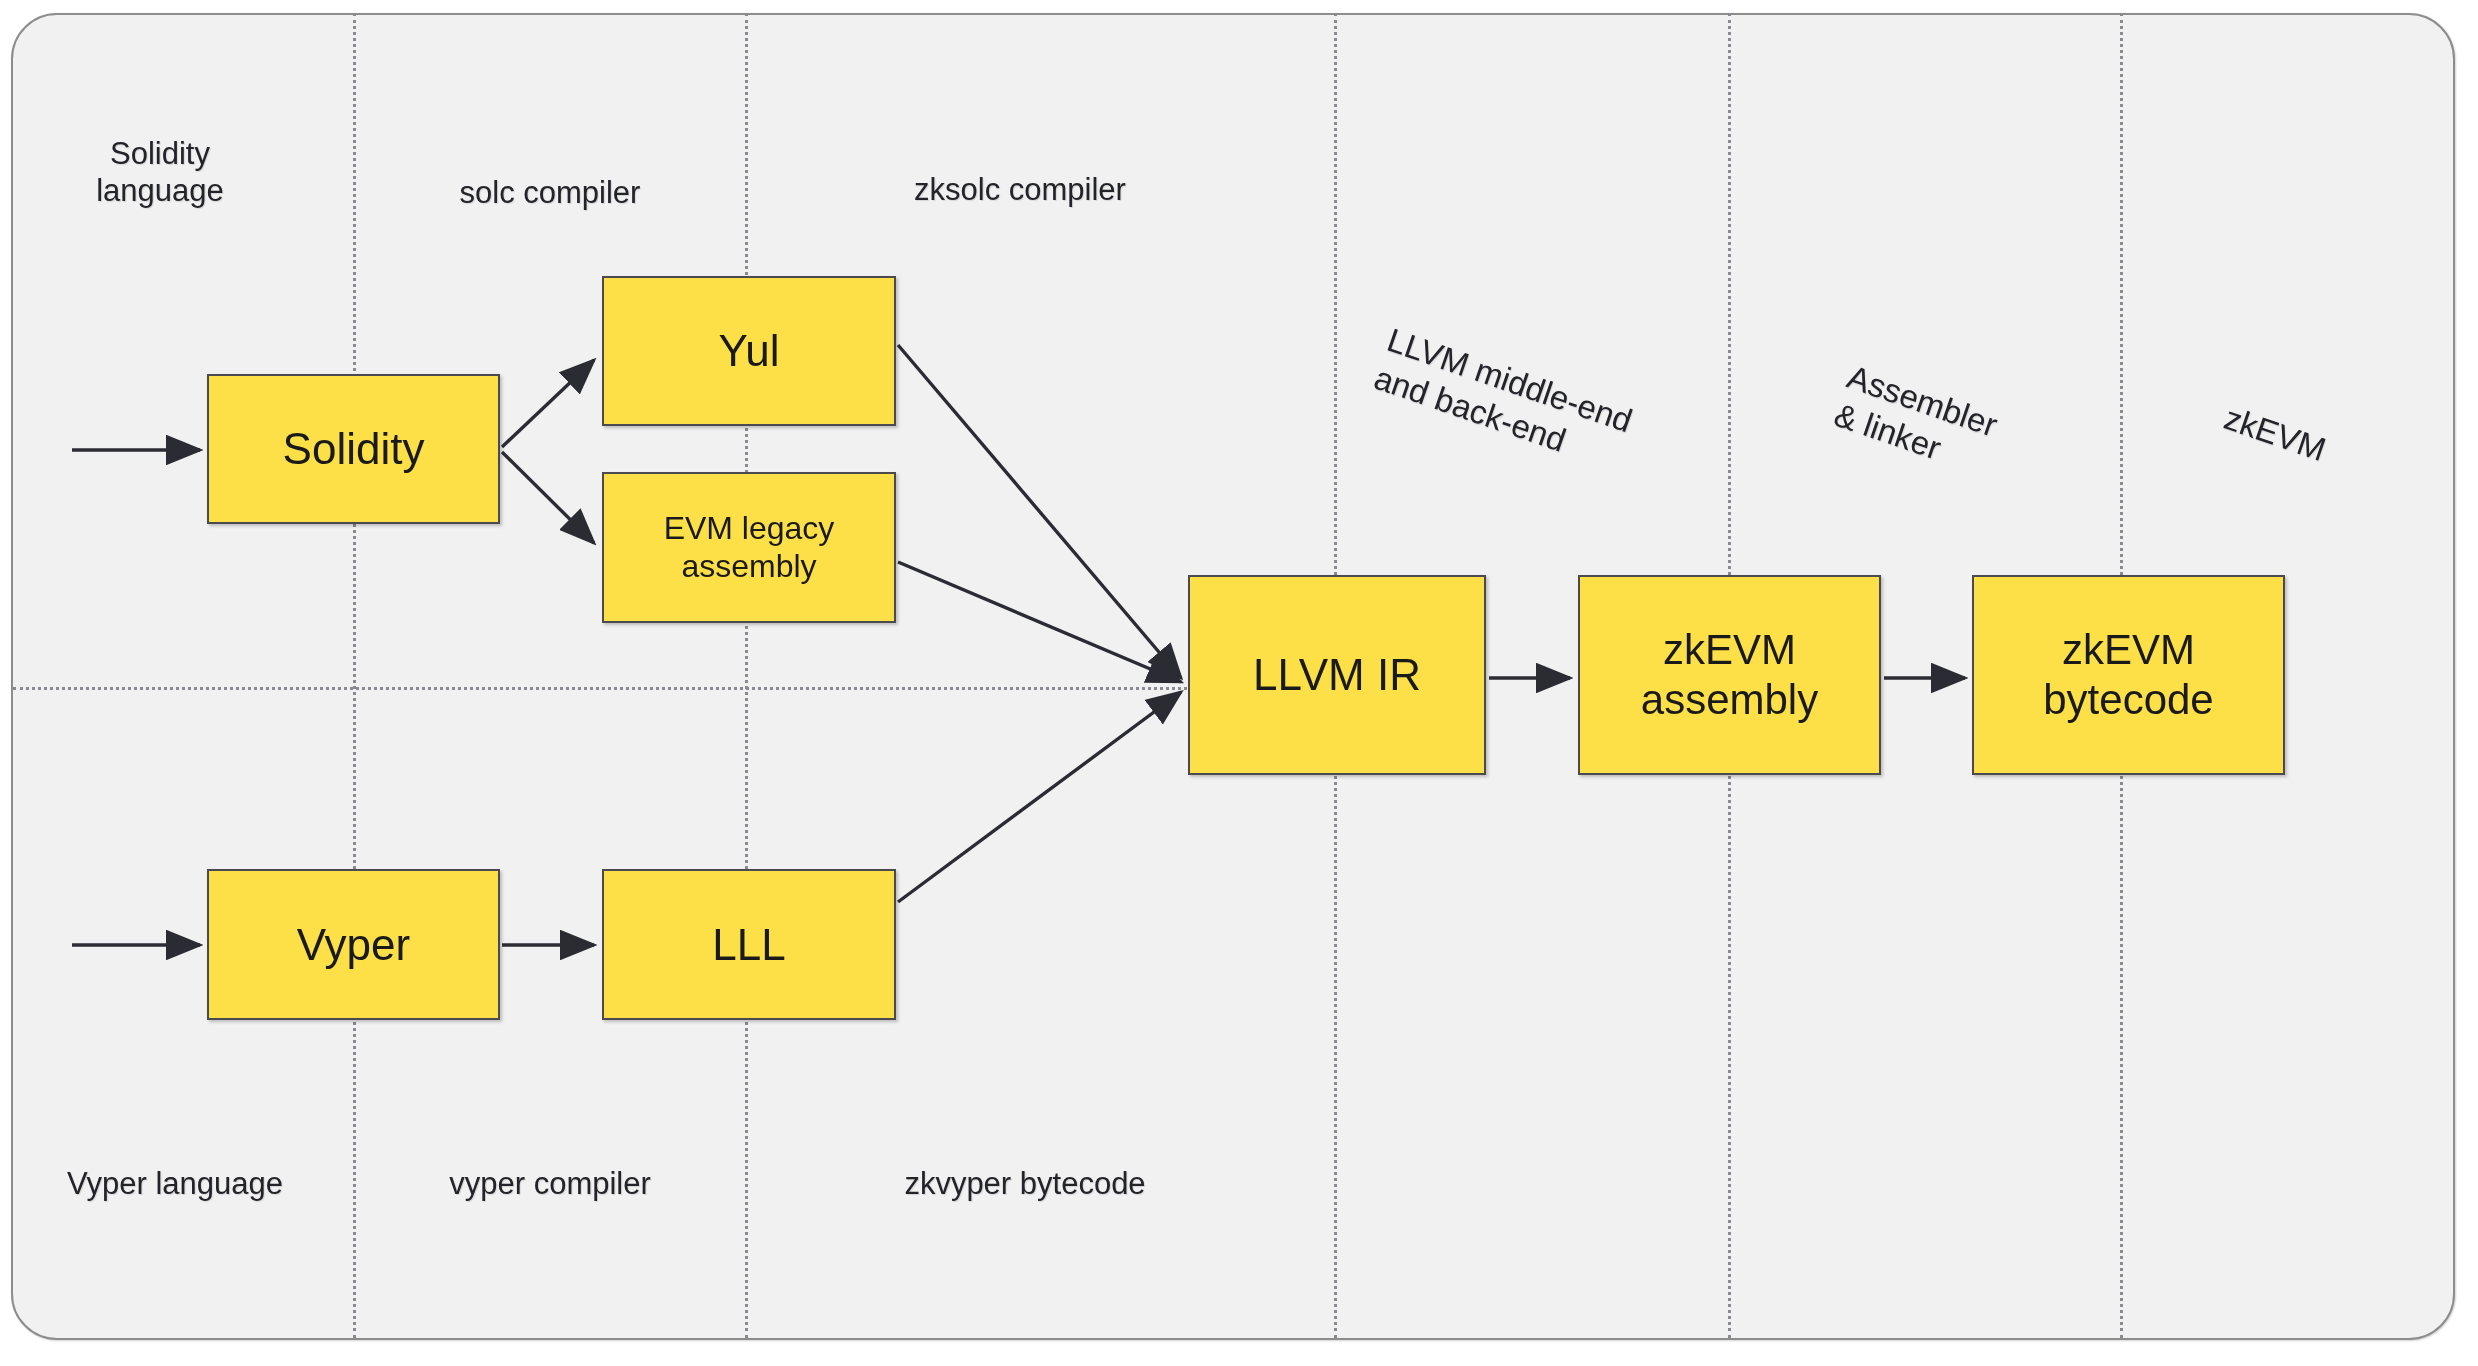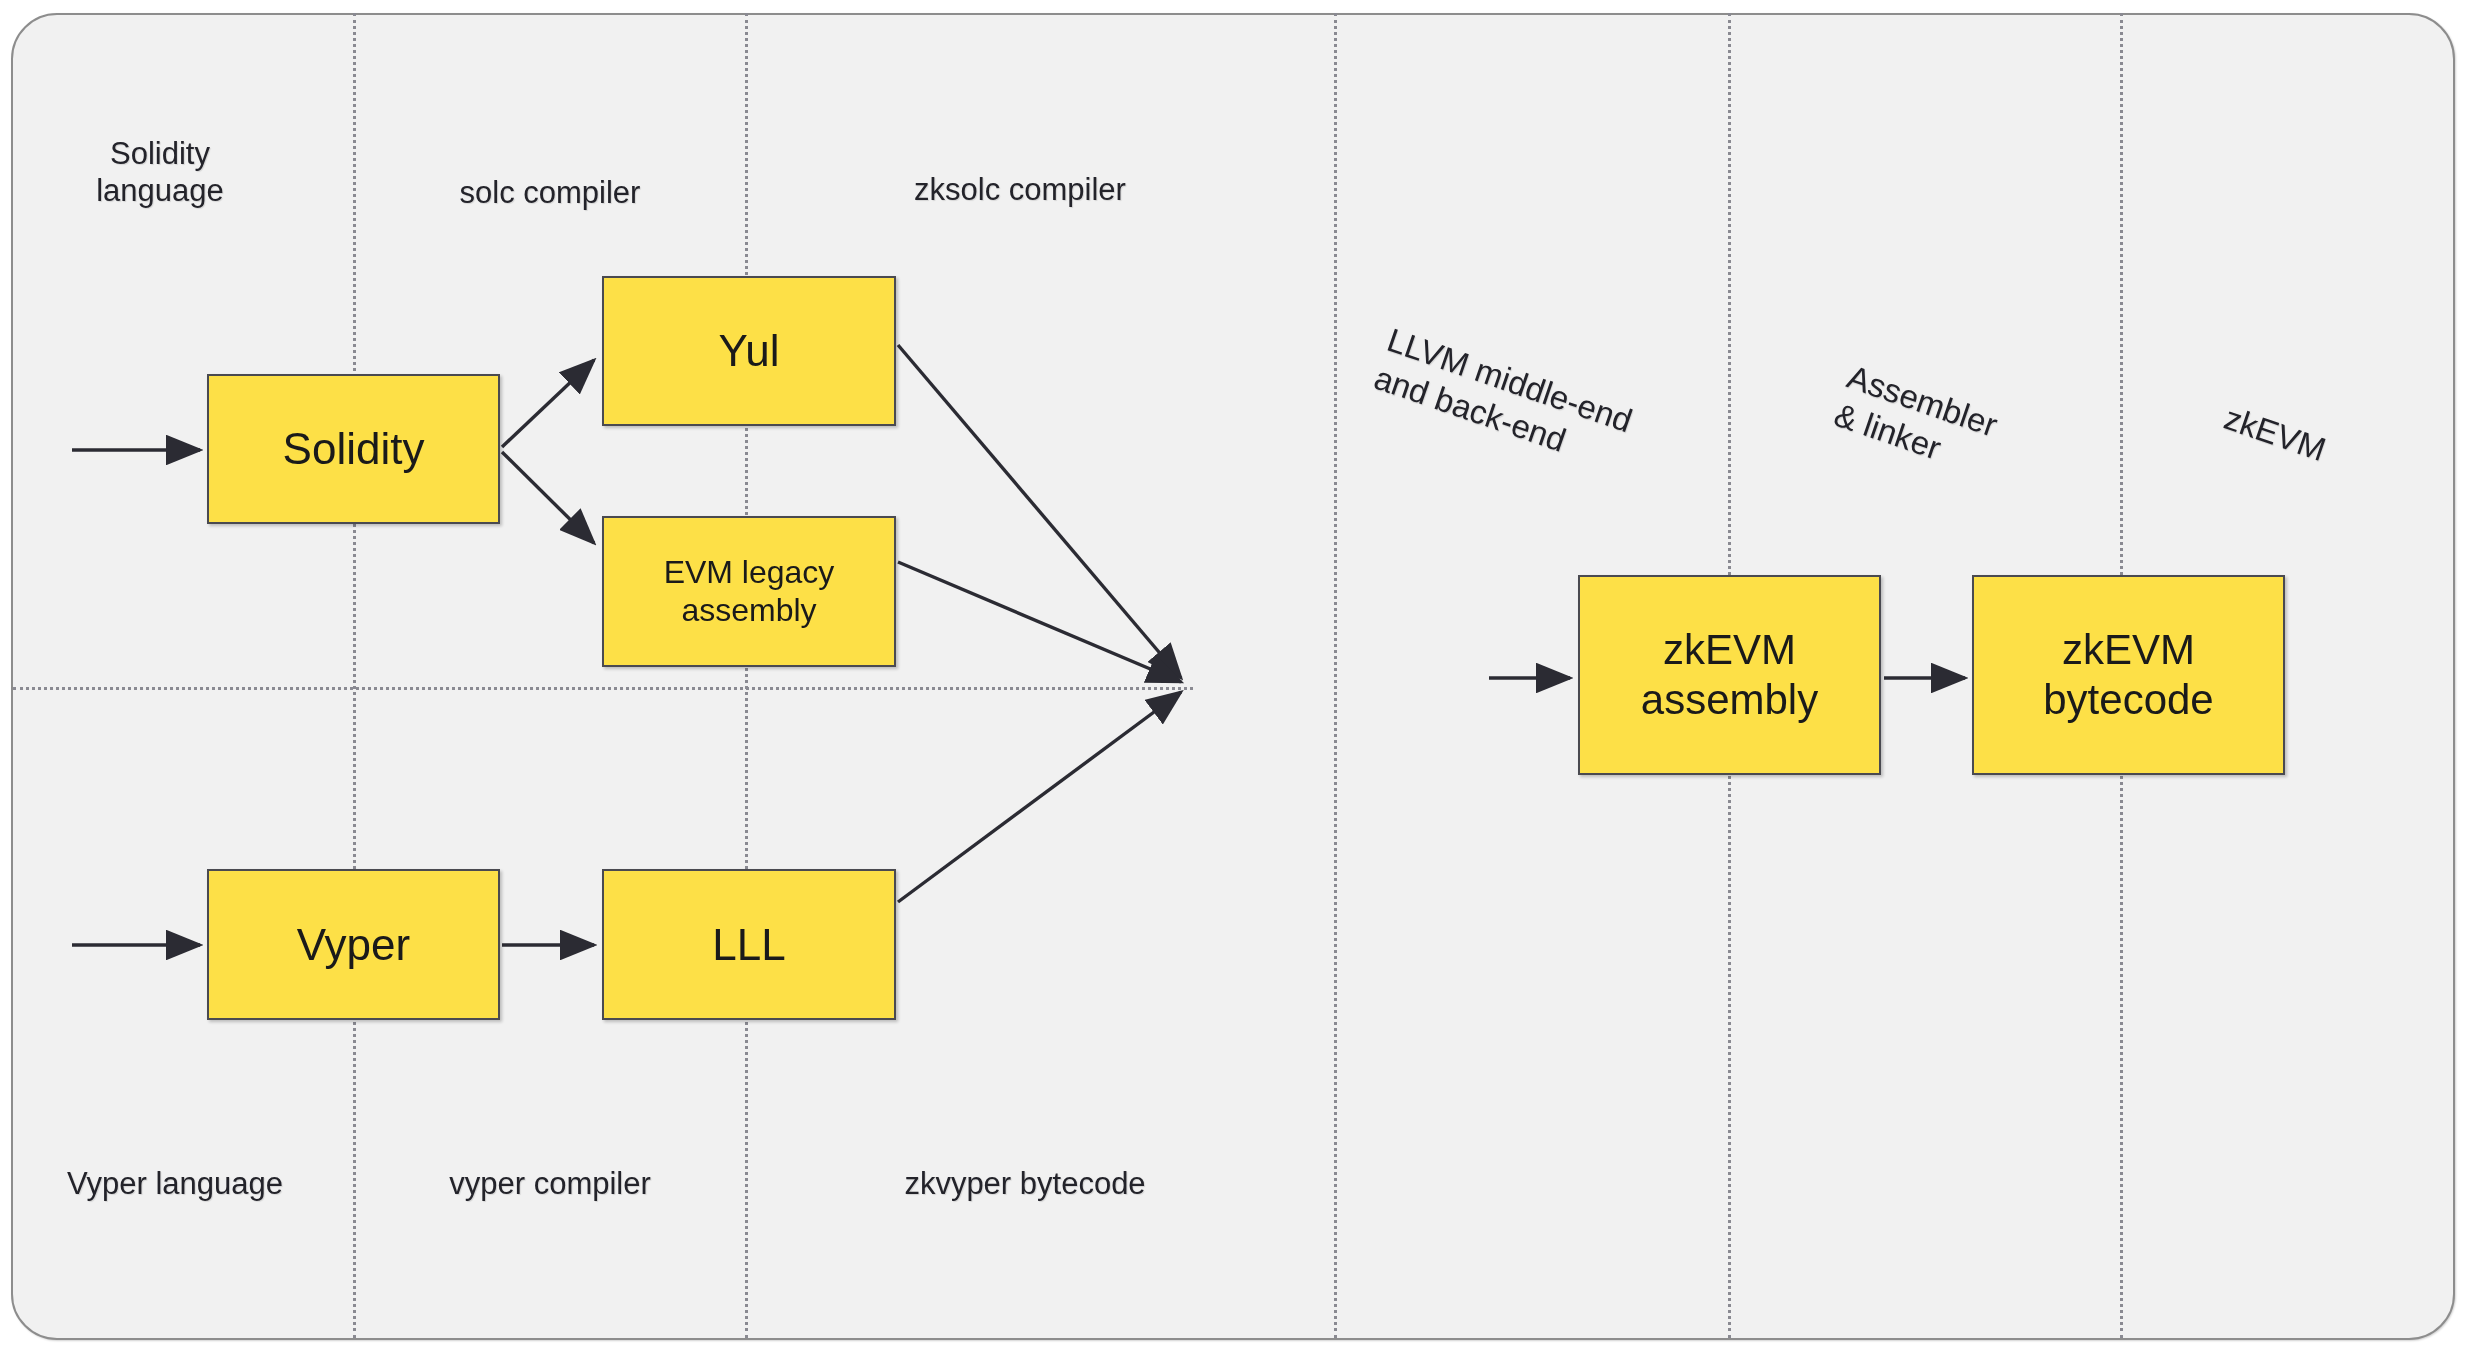--- a/index.html
+++ b/index.html
@@ -49,21 +49,21 @@
     display: flex;
     align-items: center;
     justify-content: center;
     text-align: center;
     color: #1a1a1a;
     box-shadow: 2px 2px 3px rgba(0,0,0,0.22);
     line-height: 1.18;
     white-space: pre-line;
   }
   .node.big   { font-size: 44px; }
-  .node.small { font-size: 32px; margin-top: 44px; }
+  .node.small { font-size: 32px; }
   .node.mid   { font-size: 42px; }
 
   .lane-label {
     position: absolute;
     color: #23232a;
     text-align: center;
     line-height: 1.2;
     white-space: pre-line;
     text-shadow: 1px 1px 1px rgba(0,0,0,0.12);
   }
@@ -116,20 +116,21 @@
 
   <div class="node big" style="left:602px; top:276px; width:294px; height:150px;">Yul</div>
 
   <div class="node small" style="left:602px; top:472px; width:294px; height:151px;">EVM legacy
 assembly</div>
 
   <div class="node big" style="left:602px; top:869px; width:294px; height:151px;">LLL</div>
 
   <div class="node big" style="left:207px; top:869px; width:293px; height:151px;">Vyper</div>
 
+  <div class="node big" style="left:1188px; top:575px; width:298px; height:200px;">LLVM IR</div>
 
   <div class="node mid" style="left:1578px; top:575px; width:303px; height:200px;">zkEVM
 assembly</div>
 
   <div class="node mid" style="left:1972px; top:575px; width:313px; height:200px;">zkEVM
 bytecode</div>
 
   <svg class="edges" viewBox="0 0 2478 1366">
     <defs>
       <marker id="arw" markerWidth="11" markerHeight="9" refX="10" refY="4.5" orient="auto" markerUnits="strokeWidth">

